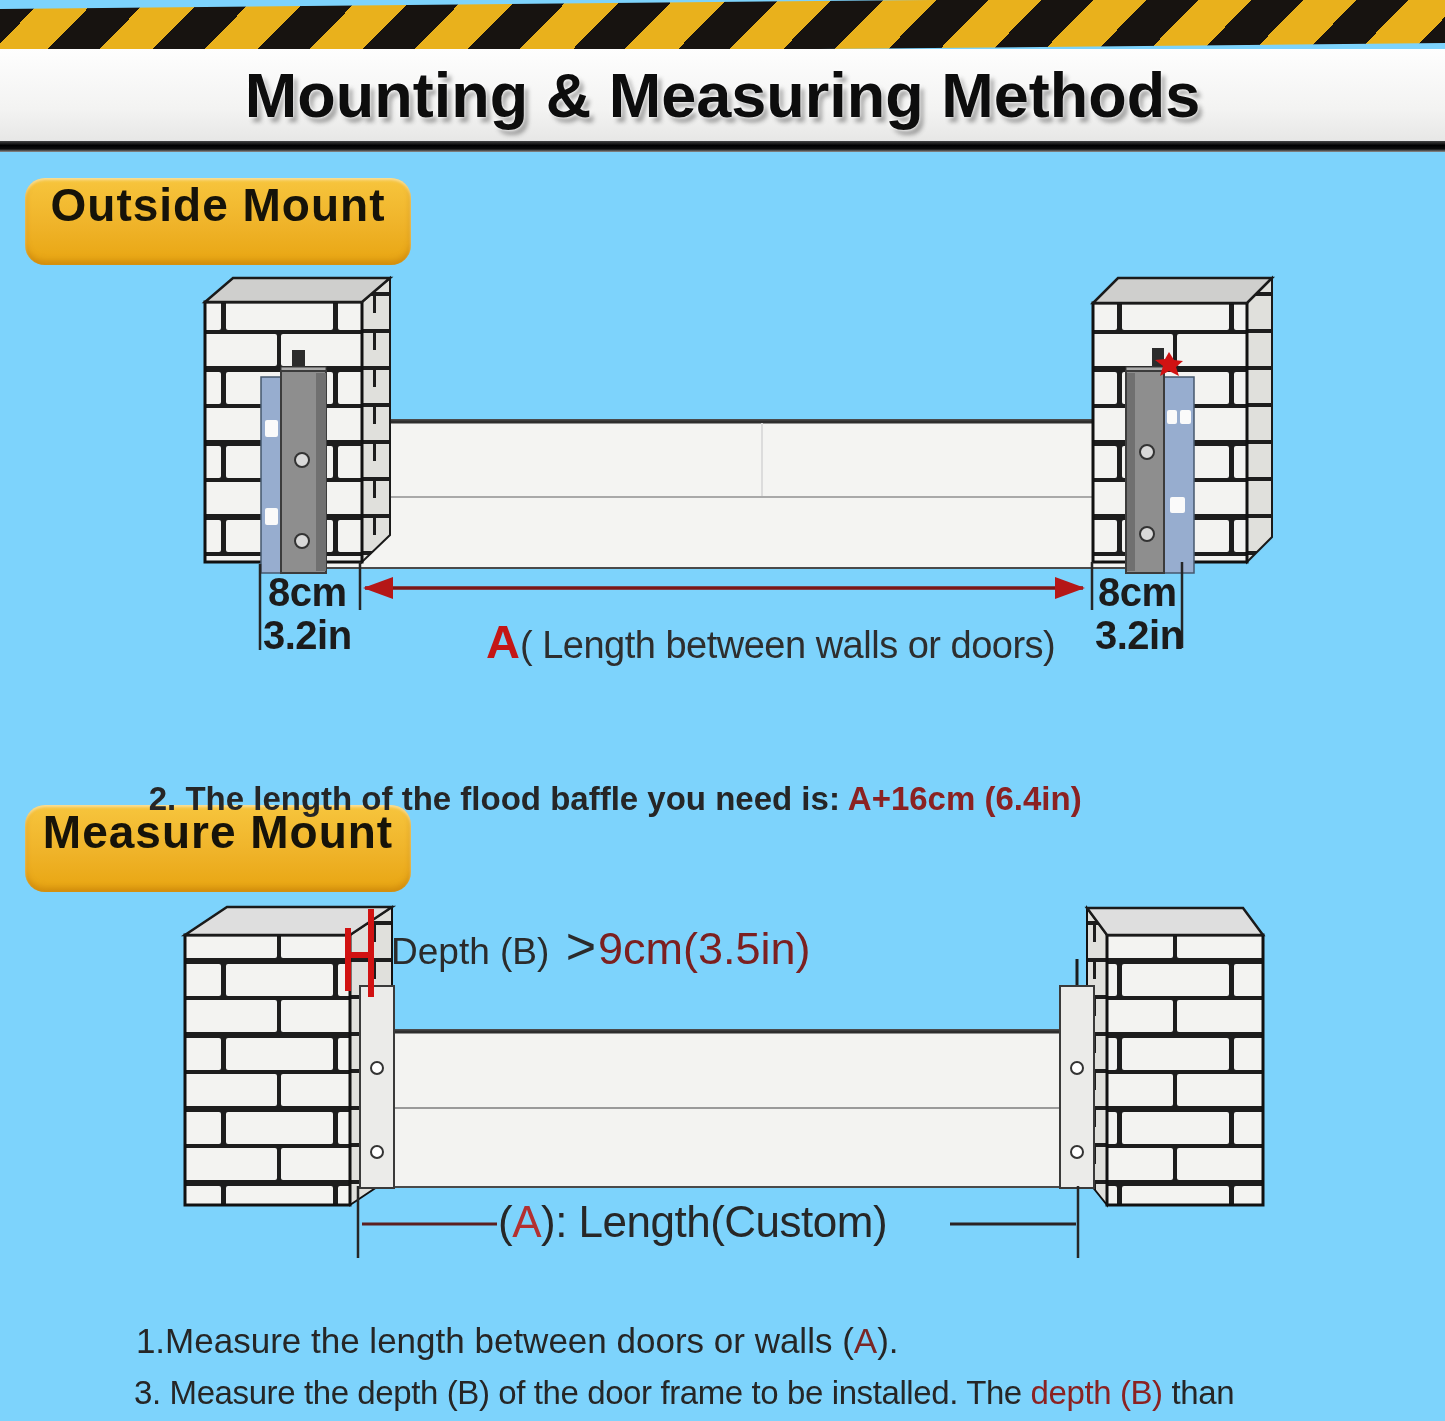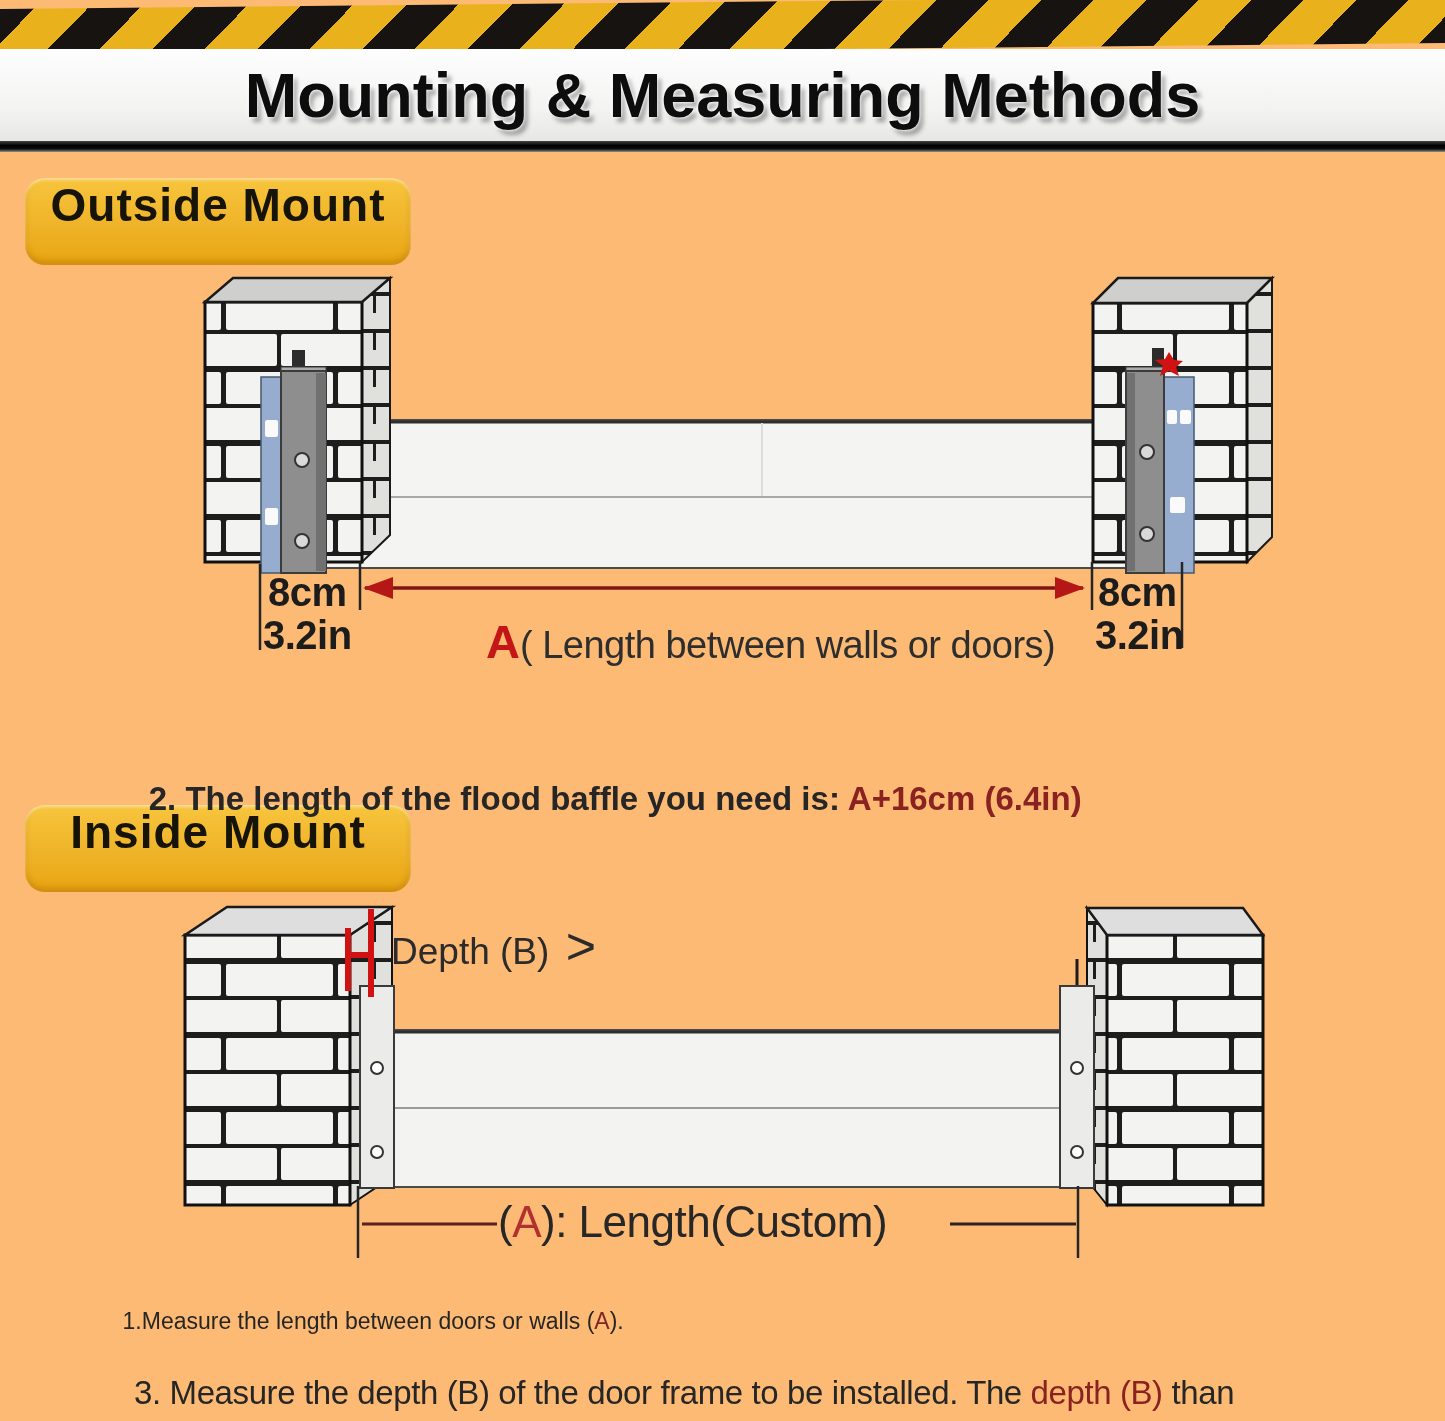--- a/index.html
+++ b/index.html
@@ -1,16 +1,16 @@
 <!DOCTYPE html>
 <html><head>
 <meta charset="utf-8">
 <style>
   html,body{margin:0;padding:0;background:#fff;}
-  #page{position:relative;width:1445px;height:1421px;background:#fdba74;overflow:hidden;
+  #page{position:relative;width:1445px;height:1421px;background:#7dd3fc;overflow:hidden;
         font-family:"Liberation Sans","DejaVu Sans",sans-serif;}
   
   .stripes{position:absolute;left:-18px;right:-18px;top:2px;height:48px;
            transform:rotate(-0.55deg);
            background:repeating-linear-gradient(135deg,#171310 0 37px,#e9b11c 37px 75px);}
   .titleband{position:absolute;left:0;right:0;top:49px;height:92px;
              background:linear-gradient(180deg,#fefefe 0%,#f3f3f2 65%,#e7e7e6 100%);
              display:flex;align-items:center;justify-content:center;}
   .title{font-size:63px;font-weight:700;color:#0d0d0d;letter-spacing:0px;
          text-shadow:0 0 5px #ffffff,0 0 2px #ffffff,4px 5px 4px rgba(60,60,60,.45);}
@@ -36,21 +36,21 @@
   .spanlabel2 .mid-a{color:#b33030;font-weight:500;}
   .depthlabel{position:absolute;display:flex;align-items:baseline;white-space:pre;}
   .depthlabel .dlab{font-size:37px;color:#2b2b2b;}
   .depthlabel .dgt{font-size:52px;color:#2b2b2b;margin:0 2px 0 6px;}
   .depthlabel .dval{font-size:45px;color:#7c2020;}
   .steps{position:absolute;white-space:pre;color:#262626;}
   .steps .accent{color:#8b2222;}
   .steps .accent-soft{color:#7a2727;}
   #steps-out-1{left:112px;top:694px;font-size:33px;}
   #steps-out-2{left:112px;top:742px;font-size:33px;font-weight:bold;}
-  #steps-in-1{left:97px;top:1281px;font-size:23px;}
+  #steps-in-1{left:97px;top:1281px;font-size:35px;}
   #steps-in-2{left:99px;top:1336px;font-size:33px;letter-spacing:-0.4px;}
   #steps-in-3{left:57px;top:1380px;font-size:33px;letter-spacing:-0.4px;}
   #t-8cm-L{left:268px;top:570px;}
   #t-32-L{left:263px;top:613px;}
   #t-8cm-R{left:1098px;top:570px;}
   #t-32-R{left:1095px;top:613px;}
   #t-spanA{left:486px;top:600px;}
   #t-depth{left:391px;top:916px;}
   #t-spanA2{left:498px;top:1197px;}
 </style>
@@ -183,40 +183,41 @@
         <line x1="362" y1="1224" x2="497" y2="1224" stroke="#5c1f1f" stroke-width="3"></line>
         <line x1="950" y1="1224" x2="1076" y2="1224" stroke="#2b2323" stroke-width="3"></line>
       </g>
     </g>
   </svg>
 
   <div class="badge" id="badge-out">
     <span>Outside Mount</span>
   </div>
   <div class="badge" id="badge-in">
-    <span>Inside Mount</span>
+    <span>Measure Mount</span>
   </div>
 
   <div class="dimtext" id="t-8cm-L">8cm</div>
   <div class="dimtext" id="t-32-L">3.2in</div>
   <div class="dimtext" id="t-8cm-R">8cm</div>
   <div class="dimtext" id="t-32-R">3.2in</div>
 
   <div class="spanlabel" id="t-spanA">
     <span class="big-a">A</span>
     <span class="rest">( Length between walls or doors)</span>
   </div>
 
   <div class="steps" id="steps-out-2">
     <span>2. The length of the flood baffle you need is: </span><span class="accent">A+16cm (6.4in)</span>
   </div>
 
   <div class="depthlabel" id="t-depth">
     <span class="dlab">Depth (B) </span>
     <span class="dgt">&gt;</span>
+    <span class="dval">9cm(3.5in)</span>
   </div>
 
   <div class="spanlabel2" id="t-spanA2">
     <span>(</span><span class="mid-a">A</span><span>): Length(Custom)</span>
   </div>
 
   <div class="steps" id="steps-in-1">
     <span>1.Measure the length between doors or walls (</span><span class="accent-soft">A</span><span>).</span>
   </div>
   <div class="steps" id="steps-in-2">

